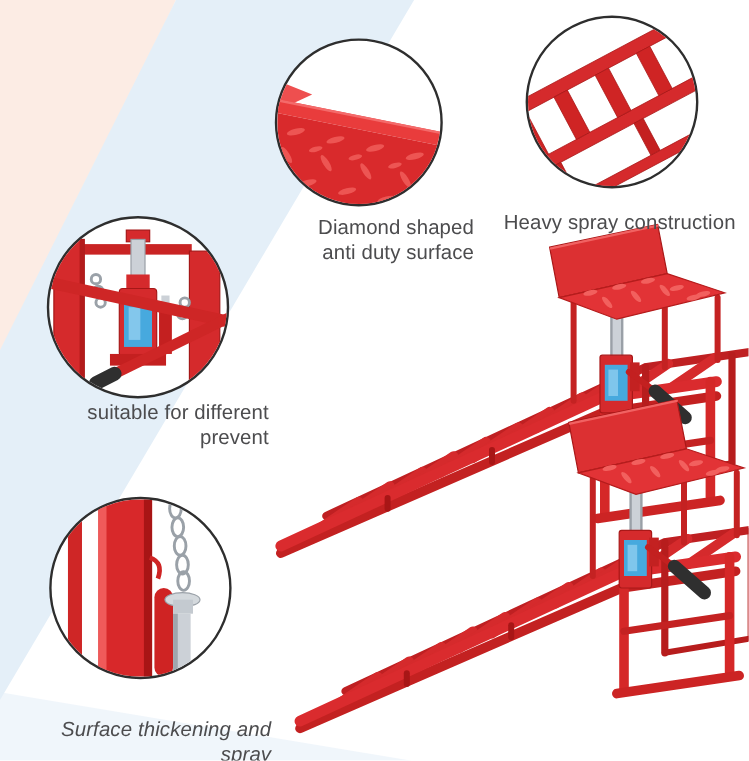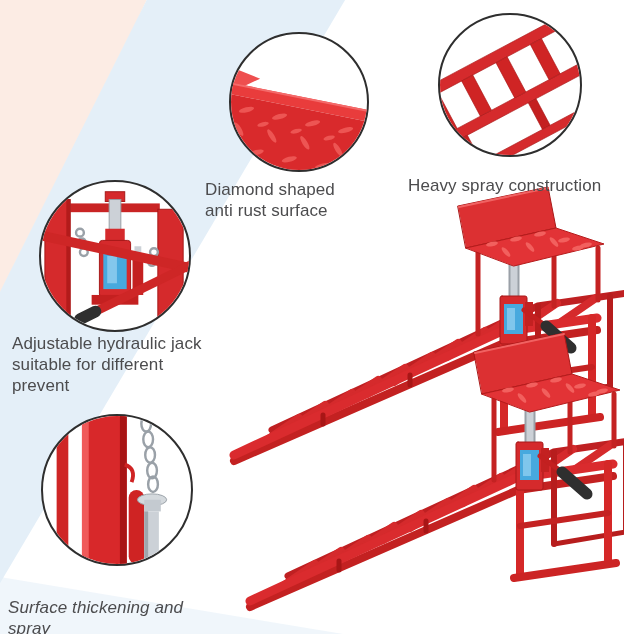--- a/index.html
+++ b/index.html
@@ -13,21 +13,21 @@
   .bg-blue{background:var(--background_blue,#e4eff8);clip-path:polygon(23.5% 0,55.3% 0,0 92%,0 46%);}
   .bg-blue-bottom{background:var(--background_blue,#e4eff8);opacity:.55;clip-path:polygon(0 91%,55% 100%,0 100%);}
   .product{position:absolute;left:0;top:0;width:624px;height:634px;}
   .callout{position:absolute;margin:0;}
   .circle{
     position:absolute;border-radius:50%;overflow:hidden;background:#fff;
     border:2px solid var(--circle_border,#2e2e2e);box-sizing:border-box;
   }
   .circle svg{display:block;width:100%;height:100%;}
   .label{
-    position:absolute;text-align:left;
+    position:absolute;text-align:right;
     color:var(--label_text,#4c4c4e);font-size:17px;line-height:21px;letter-spacing:.1px;
   }
   .label span{display:block;}
   
   .red{fill:var(--ramp_red,#d52a2c);}
   .red-s{stroke:var(--ramp_red,#d52a2c);}
   .blue-label{fill:var(--jack_label_blue,#47a9de);}
   .chrome{fill:var(--chrome,#ccd1d7);}
   .grip-s{stroke:var(--handle_grip,#2f2f2f);}
 </style>
@@ -129,21 +129,21 @@
           <ellipse cx="60" cy="129" rx="8" ry="2.6" transform="rotate(-14 60 129)"></ellipse>
           <ellipse cx="94" cy="136" rx="8" ry="2.6" transform="rotate(-14 94 136)"></ellipse>
           <ellipse cx="33" cy="93" rx="6" ry="2.2" transform="rotate(-14 33 93)"></ellipse>
           <ellipse cx="67" cy="100" rx="6" ry="2.2" transform="rotate(-14 67 100)"></ellipse>
           <ellipse cx="101" cy="107" rx="6" ry="2.2" transform="rotate(-14 101 107)"></ellipse>
         </g>
       </svg>
     </div>
     <figcaption class="label" style="left:205px;top:179px;width:190px;">
       <span>Diamond shaped</span>
-      <span>anti rust surface</span>
+      <span>anti duty surface</span>
     </figcaption>
   </figure>
 
   <figure class="callout">
     <div class="circle" style="left:438px;top:13px;width:144px;height:144px;">
       <svg viewBox="0 0 144 144">
         <g transform="rotate(-28 72 72)" stroke="#a81616" stroke-width="0.6">
           <rect x="-40" y="34" width="230" height="11" class="red"></rect>
           <rect x="-40" y="86" width="230" height="11" class="red"></rect>
           <rect x="-10" y="45" width="13" height="41" fill="#cf2424"></rect>
@@ -187,21 +187,20 @@
           <rect x="94" y="76" width="11" height="40" fill="#c42020"></rect>
           <rect x="96" y="66" width="7" height="12" class="chrome"></rect>
           <rect x="52" y="116" width="48" height="10" fill="#c42020"></rect>
         </g>
         <line x1="0" y1="55" x2="152" y2="88" stroke="#ce2626" stroke-width="10"></line>
         <line x1="50" y1="136" x2="160" y2="82" stroke="#ce2626" stroke-width="9"></line>
         <line x1="40" y1="141" x2="56" y2="133" class="grip-s" stroke-width="12" stroke-linecap="round"></line>
       </svg>
     </div>
     <figcaption class="label" style="left:12px;top:333px;width:212px;">
-      <span>Adjustable hydraulic jack</span>
       <span>suitable for different prevent</span>
     </figcaption>
   </figure>
 
   <figure class="callout">
     <div class="circle" style="left:41px;top:414px;width:152px;height:152px;">
       <svg viewBox="0 0 152 152">
         <rect x="14" y="0" width="12" height="152" fill="#cf2626"></rect>
         <rect x="40" y="0" width="46" height="152" fill="#d8282a"></rect>
         <rect x="40" y="0" width="7" height="152" fill="#f05a5a"></rect>

